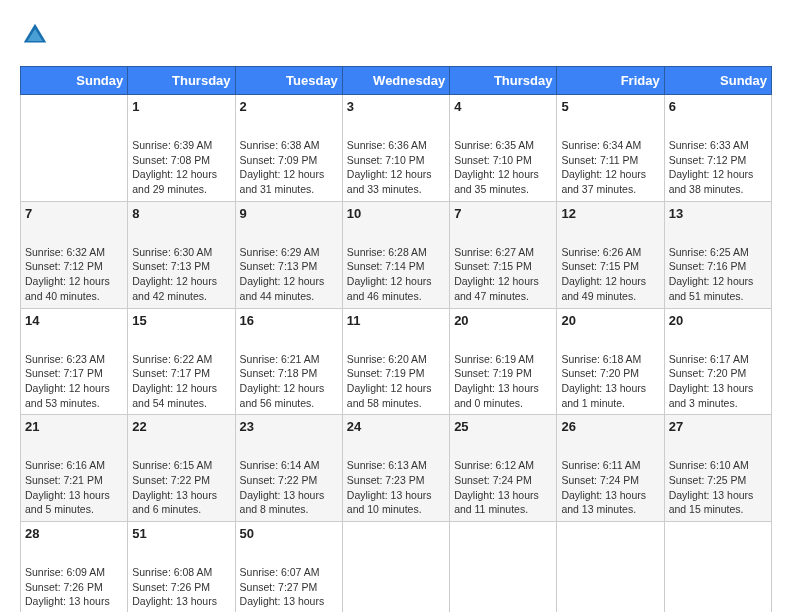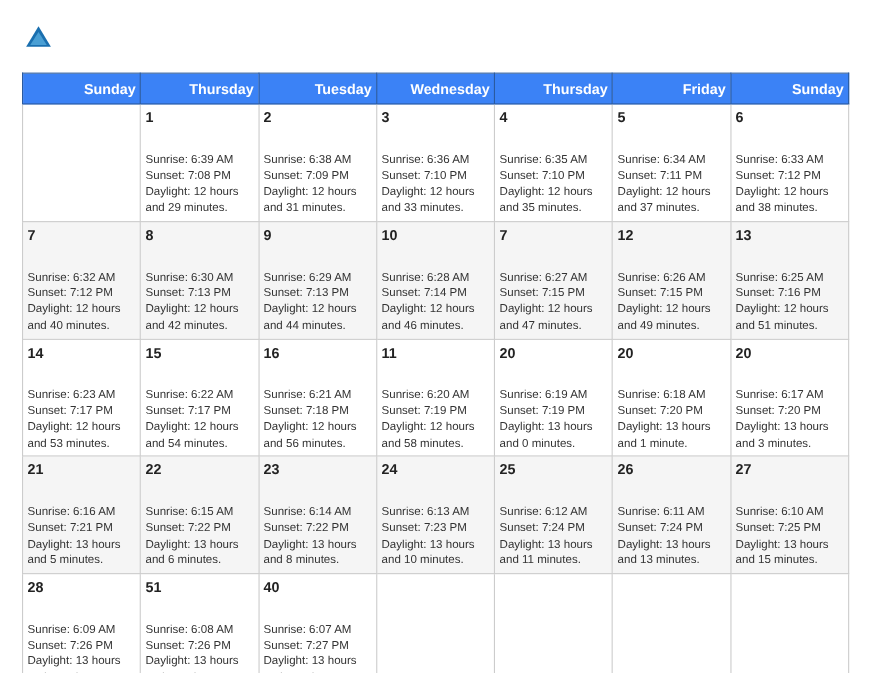--- a/index.html
+++ b/index.html
@@ -237,21 +237,21 @@
       <tr>
         <td>
           <div class="day-num">28</div>
           <div class="day-info">Sunrise: 6:09 AM<br>Sunset: 7:26 PM<br>Daylight: 13 hours<br>and 16 minutes.</div>
         </td>
         <td>
           <div class="day-num">51</div>
           <div class="day-info">Sunrise: 6:08 AM<br>Sunset: 7:26 PM<br>Daylight: 13 hours<br>and 18 minutes.</div>
         </td>
         <td>
-          <div class="day-num">40</div>
+          <div class="day-num">50</div>
           <div class="day-info">Sunrise: 6:07 AM<br>Sunset: 7:27 PM<br>Daylight: 13 hours<br>and 19 minutes.</div>
         </td>
         <td class="empty-cell"></td>
         <td class="empty-cell"></td>
         <td class="empty-cell"></td>
         <td class="empty-cell"></td>
       </tr>
     </tbody>
 </table>
 

